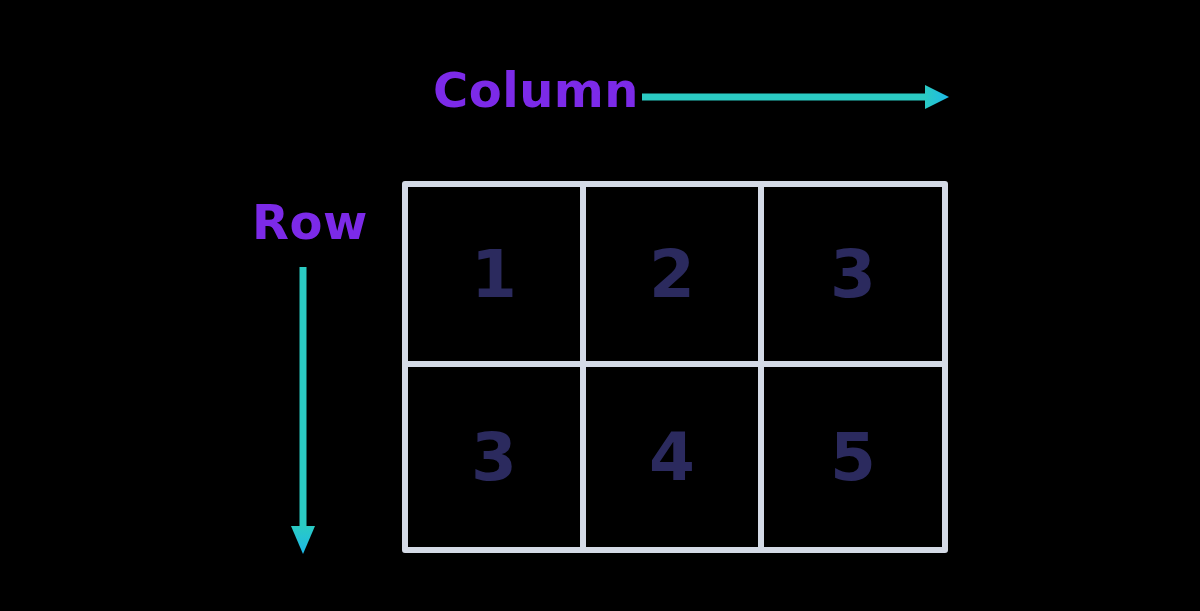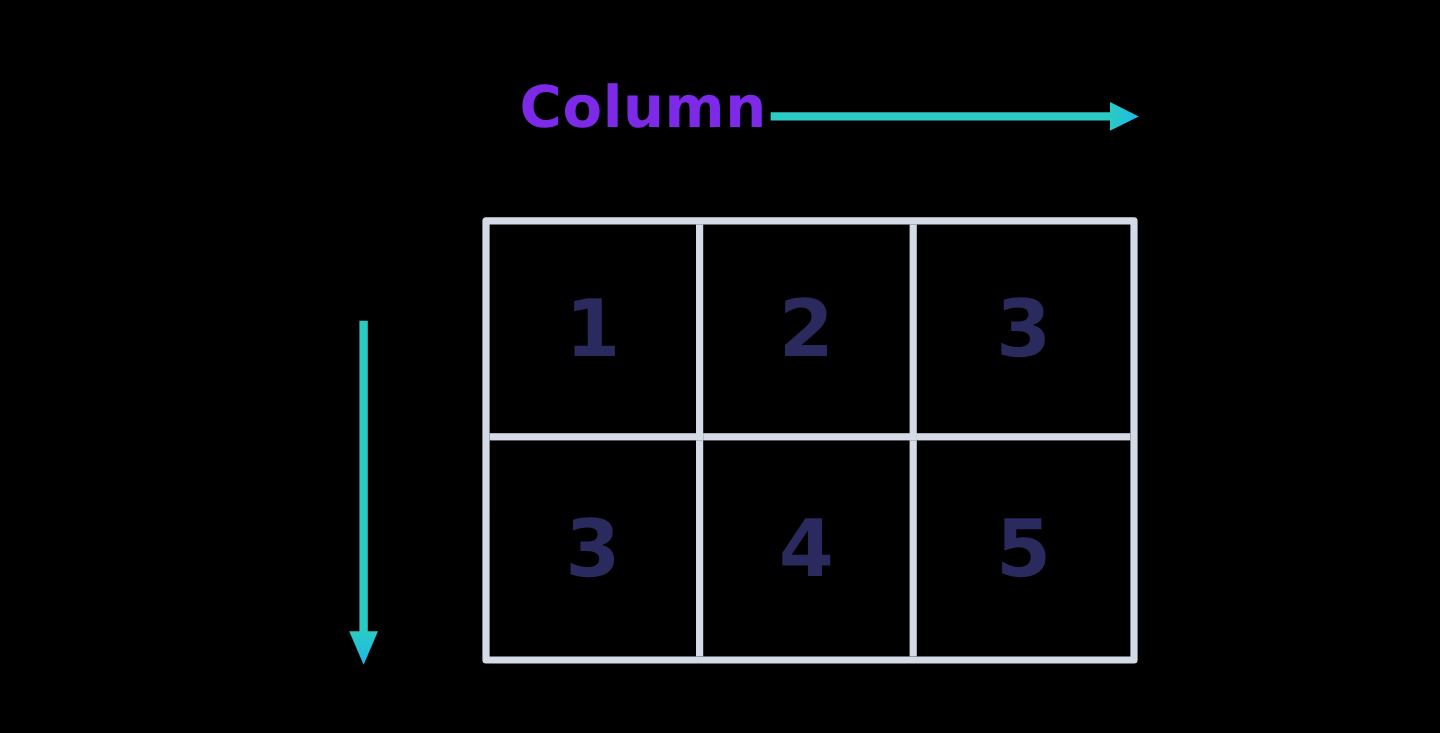--- a/index.html
+++ b/index.html
@@ -74,20 +74,21 @@
     <defs>
       <linearGradient id="gradRight" x1="0" y1="0" x2="1" y2="0">
         <stop class="stop-a" offset="0"></stop>
         <stop class="stop-b" offset="1"></stop>
       </linearGradient>
     </defs>
     <line class="arrow-shaft" x1="0" y1="14" x2="288" y2="14"></line>
     <polygon points="283,2 283,26 307,14" fill="url(#gradRight)"></polygon>
   </svg>
 
+  <div class="axis-label row-label">Row</div>
 
   <svg class="arrow-svg row-arrow" width="28" height="288" viewBox="0 0 28 288" aria-hidden="true">
     <defs>
       <linearGradient id="gradDown" x1="0" y1="0" x2="0" y2="1">
         <stop class="stop-a" offset="0"></stop>
         <stop class="stop-b" offset="1"></stop>
       </linearGradient>
     </defs>
     <line class="arrow-shaft" x1="14" y1="0" x2="14" y2="264"></line>
     <polygon points="2,259 26,259 14,287" fill="url(#gradDown)"></polygon>

